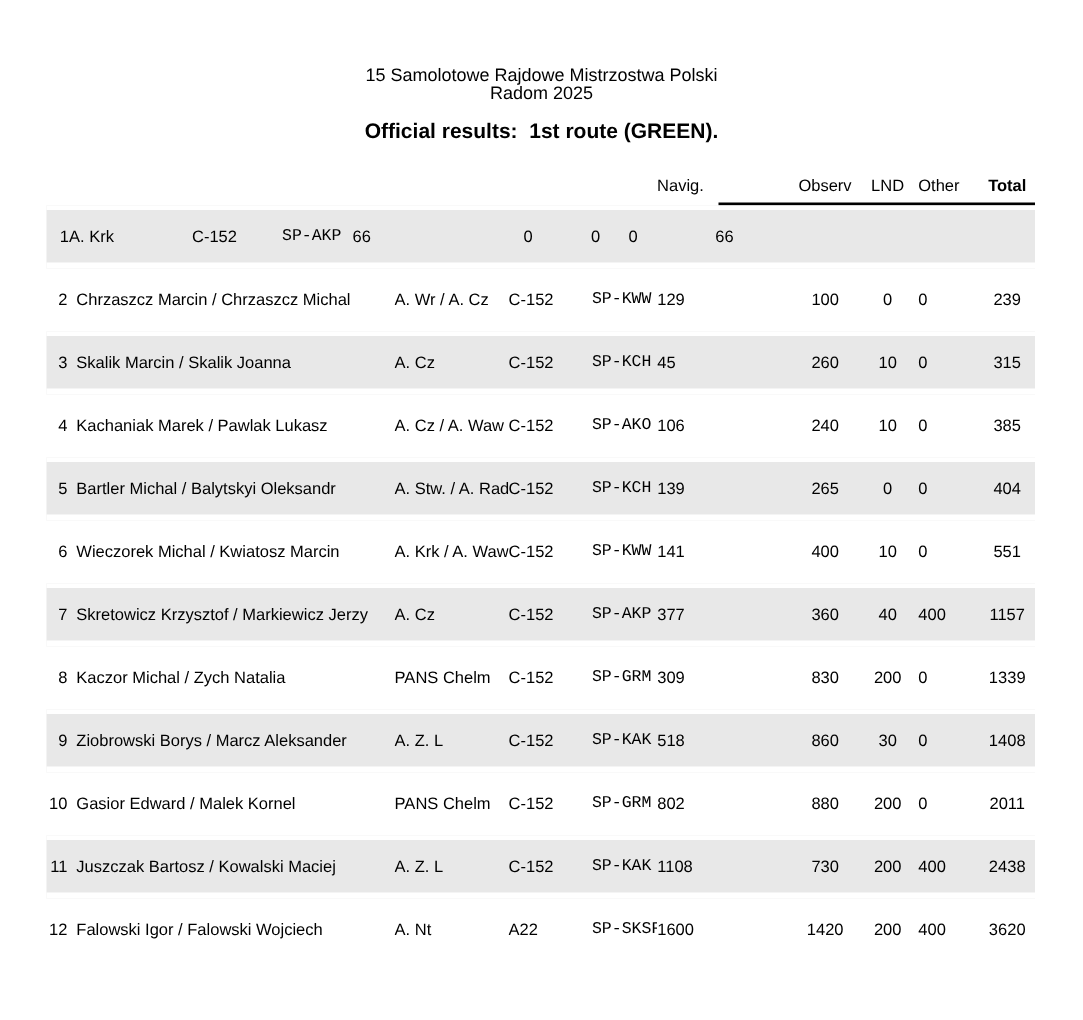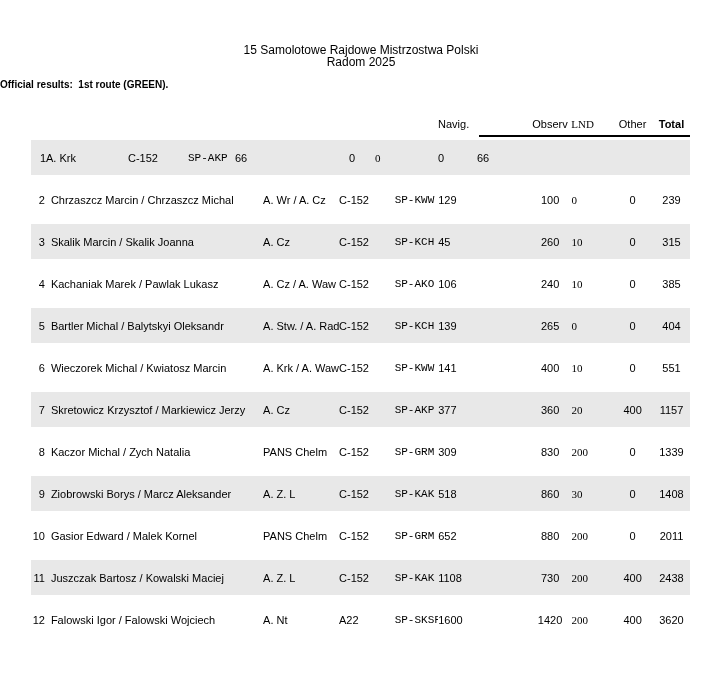--- a/index.html
+++ b/index.html
@@ -20,22 +20,22 @@
     font-size: 12px;
     line-height: 14px;
   }
   #title1 { top: 43px; }
   #title2 { top: 55px; }
   .subtitle {
     position: absolute;
     top: 79px;
     left: 0;
     width: 722px;
-    text-align: left;
-    font-size: 10px;
+    text-align: center;
+    font-size: 14px;
     font-weight: bold;
     white-space: pre;
   }
   .table {
     position: absolute;
     left: 31px;
     top: 107px;
     width: 659px;
   }
   .header-row {
@@ -66,22 +66,22 @@
     border-bottom: 4px solid #ffffff;
   }
   .c { overflow: hidden; white-space: nowrap; }
   .c.rank  { width: 15px;  text-align: right; }
   .c.crew  { width: 235px; padding-left: 6px; box-sizing: border-box; }
   .c.club  { width: 82px; }
   .c.type  { width: 60px; }
   .c.reg   { width: 47px; font-family: Liberation Mono, monospace; }
   .c.navig { width: 46px; text-align: left; }
   .c.observ{ width: 46px; text-align: center; margin-left: 48px; }
-  .c.lnd   { width: 44px; text-align: left; font-family: Liberation Serif, serif; }
-  .c.other { width: 44px; text-align: center; }
+  .c.lnd   { width: 44px; text-align: center; }
+  .c.other { width: 44px; }
   .c.total { width: 40px; text-align: center; }
   .hd.total { font-weight: bold; }
 </style>
 </head>
 <body>
 
 <div class="page">
 
   <div class="title-line" id="title1">15 Samolotowe Rajdowe Mistrzostwa Polski</div>
 
@@ -175,21 +175,21 @@
     <div class="c total">551</div>
   </div>
         <div class="row alt">
     <div class="c rank">7</div>
     <div class="c crew">Skretowicz Krzysztof / Markiewicz Jerzy</div>
     <div class="c club">A. Cz</div>
     <div class="c type">C-152</div>
     <div class="c reg">SP-AKP</div>
     <div class="c navig">377</div>
     <div class="c observ">360</div>
-    <div class="c lnd">20</div>
+    <div class="c lnd">40</div>
     <div class="c other">400</div>
     <div class="c total">1157</div>
   </div>
         <div class="row">
     <div class="c rank">8</div>
     <div class="c crew">Kaczor Michal / Zych Natalia</div>
     <div class="c club">PANS Chelm</div>
     <div class="c type">C-152</div>
     <div class="c reg">SP-GRM</div>
     <div class="c navig">309</div>
@@ -209,21 +209,21 @@
     <div class="c lnd">30</div>
     <div class="c other">0</div>
     <div class="c total">1408</div>
   </div>
         <div class="row">
     <div class="c rank">10</div>
     <div class="c crew">Gasior Edward / Malek Kornel</div>
     <div class="c club">PANS Chelm</div>
     <div class="c type">C-152</div>
     <div class="c reg">SP-GRM</div>
-    <div class="c navig">652</div>
+    <div class="c navig">802</div>
     <div class="c observ">880</div>
     <div class="c lnd">200</div>
     <div class="c other">0</div>
     <div class="c total">2011</div>
   </div>
         <div class="row alt">
     <div class="c rank">11</div>
     <div class="c crew">Juszczak Bartosz / Kowalski Maciej</div>
     <div class="c club">A. Z. L</div>
     <div class="c type">C-152</div>

